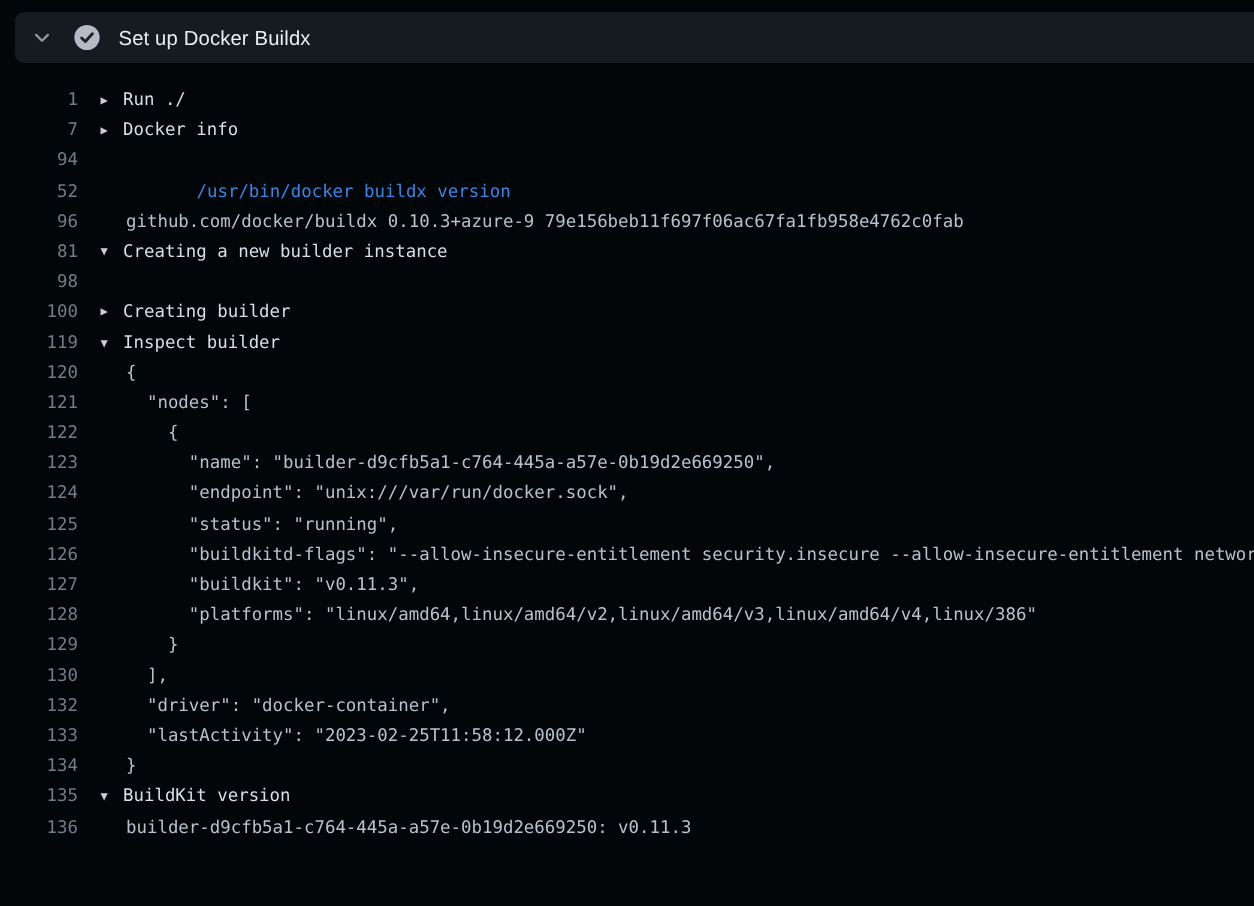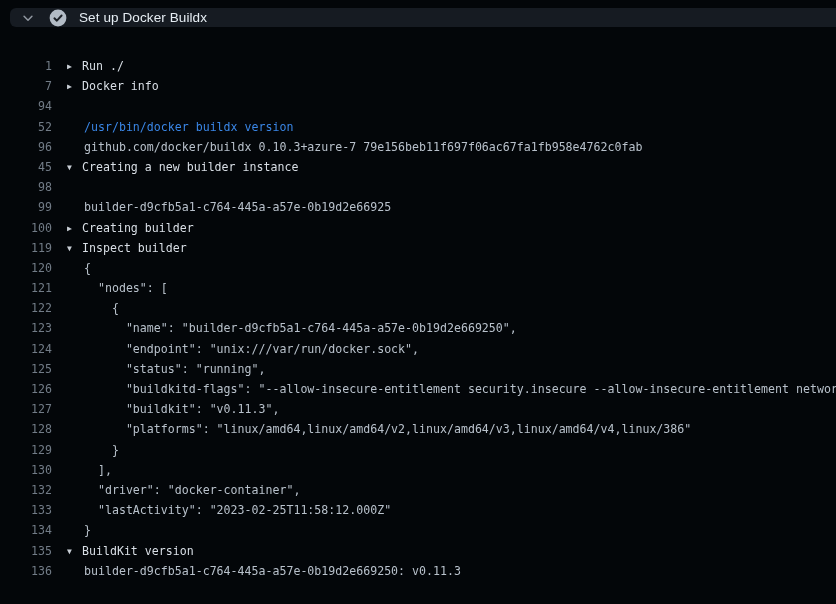--- a/index.html
+++ b/index.html
@@ -16,21 +16,21 @@
     width: 836px;
     height: 604px;
     background: #030609;
   }
   
   .step-header {
     position: absolute;
     left: 10px;
     top: 8px;
     width: 826px;
-    height: 19px;
+    height: 34px;
     background: #161b22;
     border-radius: 6px 0 0 6px;
     display: flex;
     align-items: center;
     box-sizing: border-box;
     padding-left: 10px;
   }
   .chev {
     width: 16px;
     height: 16px;
@@ -89,21 +89,21 @@
     color: #d9dfe6;
     cursor: pointer;
   }
   .arrow {
     display: inline-block;
     font-size: 8px;
     color: #c8ced5;
     width: 15px;
     vertical-align: 1px;
   }
-  .content.cmd { color: #3a86e6; }
+  .content.cmd { color: #3a86e6; margin-left: 47px; }
   .content.out { color: #b8c1cb; }
 </style>
 </head>
 <body>
 
 <div class="stage">
 
   <div class="step-header">
     <button class="chev" aria-label="collapse step">
       <svg width="14" height="14" viewBox="0 0 16 16">
@@ -115,24 +115,23 @@
       <path d="M5.4 9.3 L7.9 11.7 L12.6 6.5" fill="none" stroke="#1c2127" stroke-width="1.9" stroke-linecap="round" stroke-linejoin="round"></path>
     </svg>
     <span class="step-title">Set up Docker Buildx</span>
   </div>
 
   <div class="log">
       <div class="row"><span class="num">1</span><span class="content group"><span class="arrow">▶</span><span>Run ./</span></span></div>
       <div class="row"><span class="num">7</span><span class="content group"><span class="arrow">▶</span><span>Docker info</span></span></div>
       <div class="row"><span class="num">94</span></div>
       <div class="row"><span class="num">52</span><span class="content cmd">/usr/bin/docker buildx version</span></div>
-      <div class="row"><span class="num">96</span><span class="content out">github.com/docker/buildx 0.10.3+azure-7 79e156beb11f697f06ac67fa1fb958e4762c0fab</span></div>
-      <div class="row"><span class="num">45</span><span class="content group"><span class="arrow">▼</span><span>Creating a new builder instance</span></span></div>
+      <div class="row"><span class="num">96</span><span class="content out">github.com/docker/buildx 0.10.3+azure-9 79e156beb11f697f06ac67fa1fb958e4762c0fab</span></div>
+      <div class="row"><span class="num">81</span><span class="content group"><span class="arrow">▼</span><span>Creating a new builder instance</span></span></div>
       <div class="row"><span class="num">98</span></div>
-      <div class="row"><span class="num">99</span><span class="content out">builder-d9cfb5a1-c764-445a-a57e-0b19d2e66925</span></div>
       <div class="row"><span class="num">100</span><span class="content group"><span class="arrow">▶</span><span>Creating builder</span></span></div>
       <div class="row"><span class="num">119</span><span class="content group"><span class="arrow">▼</span><span>Inspect builder</span></span></div>
       <div class="row"><span class="num">120</span><span class="content out">{</span></div>
       <div class="row"><span class="num">121</span><span class="content out">  "nodes": [</span></div>
       <div class="row"><span class="num">122</span><span class="content out">    {</span></div>
       <div class="row"><span class="num">123</span><span class="content out">      "name": "builder-d9cfb5a1-c764-445a-a57e-0b19d2e669250",</span></div>
       <div class="row"><span class="num">124</span><span class="content out">      "endpoint": "unix:///var/run/docker.sock",</span></div>
       <div class="row"><span class="num">125</span><span class="content out">      "status": "running",</span></div>
       <div class="row"><span class="num">126</span><span class="content out">      "buildkitd-flags": "--allow-insecure-entitlement security.insecure --allow-insecure-entitlement network.host",</span></div>
       <div class="row"><span class="num">127</span><span class="content out">      "buildkit": "v0.11.3",</span></div>

